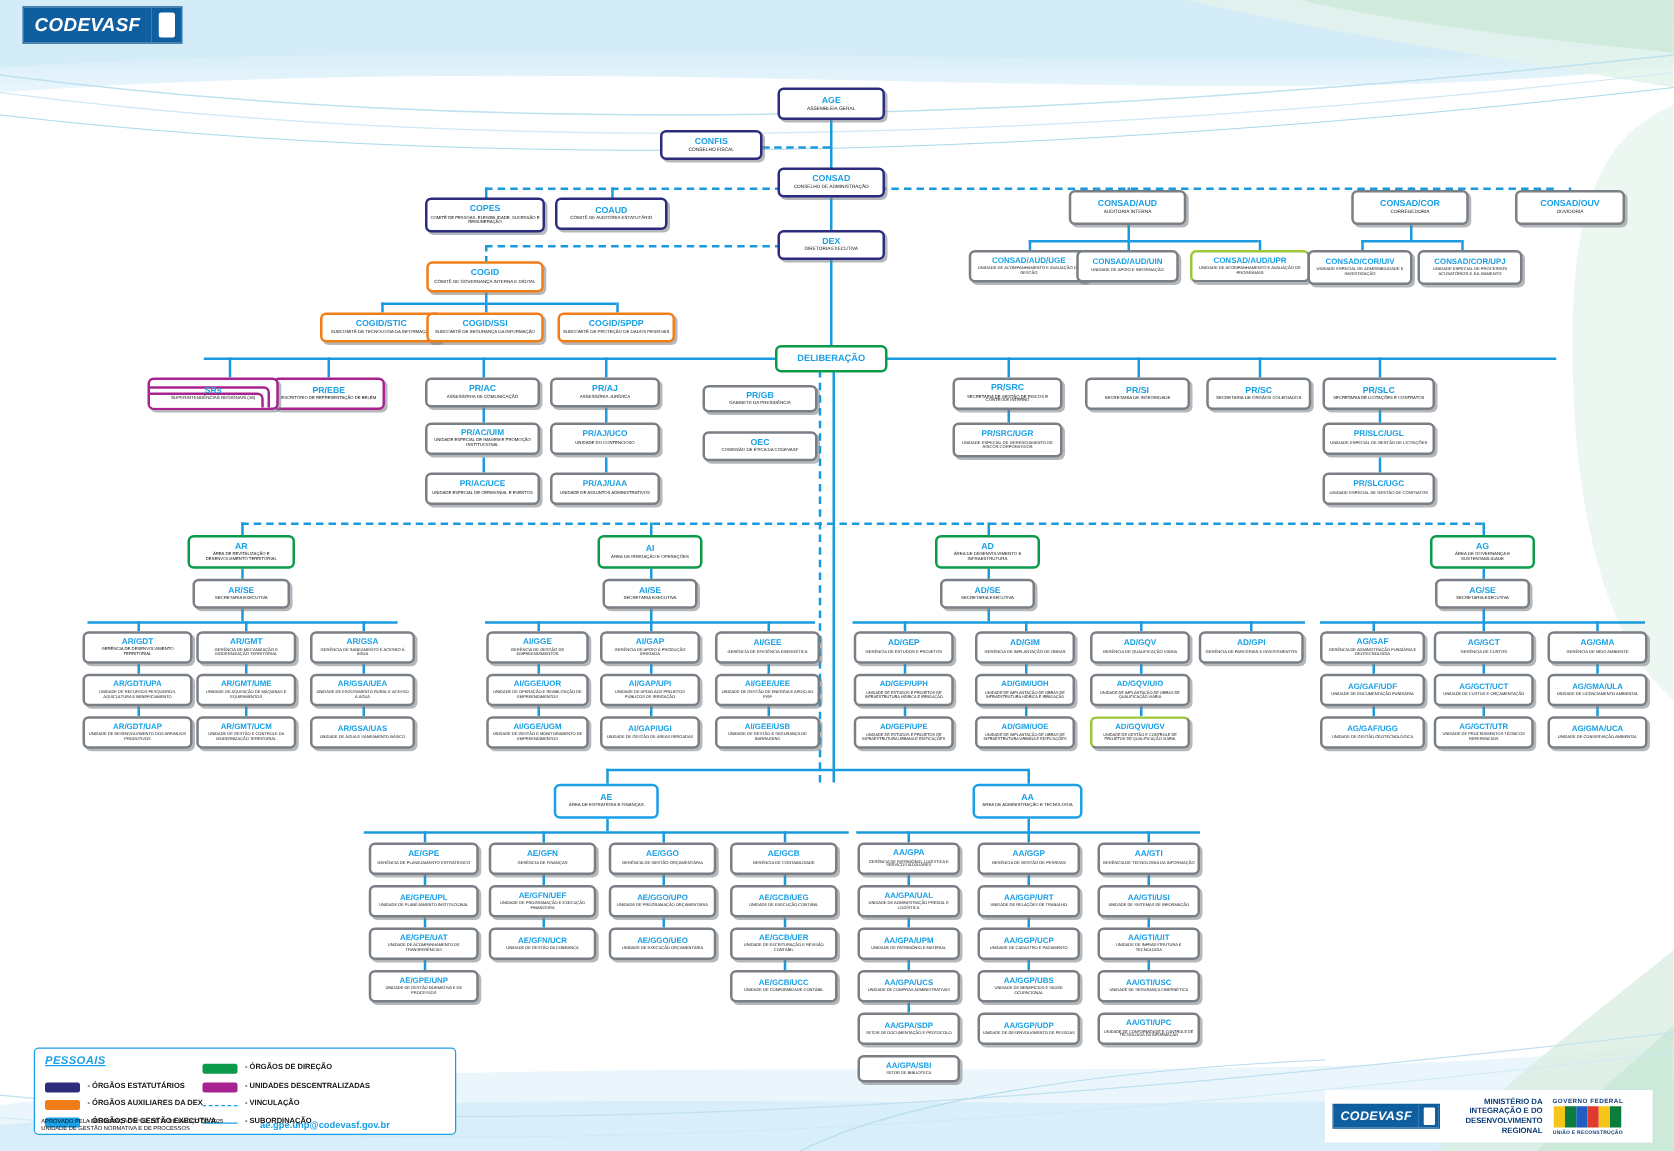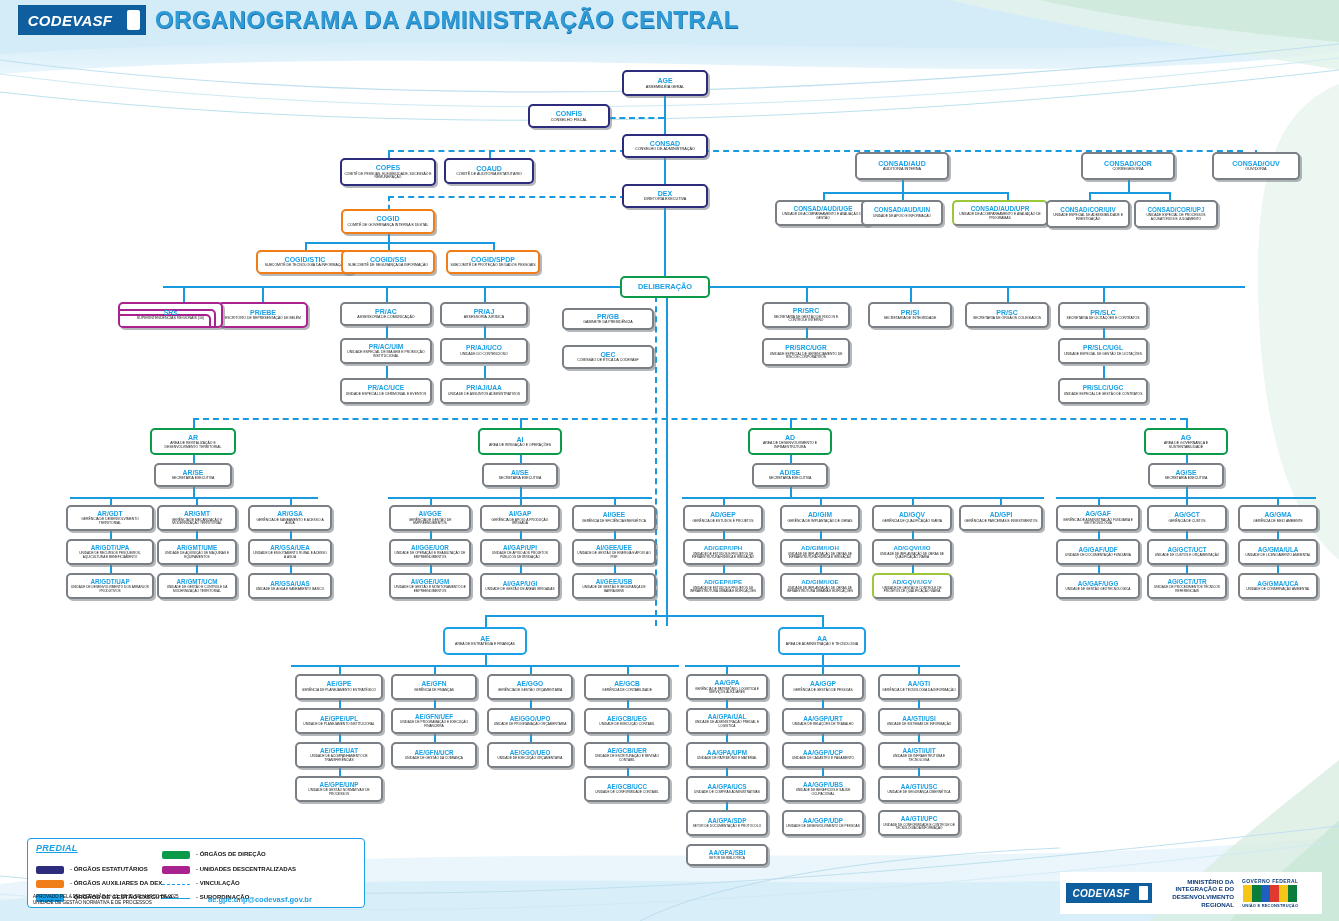--- a/index.html
+++ b/index.html
@@ -154,21 +154,20 @@
     <path d="M0,894 C440,934 920,890 1339,842" fill="none" stroke="#cfe9f5" stroke-width="0.8"></path>
     <path d="M640,921 C720,880 880,856 1060,848" fill="none" stroke="#b7ddee" stroke-width="0.9"></path>
   </svg>
 
   <div class="logo-codevasf" style="left:18px;top:5px;width:128px;height:30px;">
     <div class="lc-text" style="flex:1;font-size:15px;">CODEVASF</div>
     <div class="lc-mark" style="width:24px;">
       <i style="width:13px;height:20px;border-radius:2px;"></i>
     </div>
   </div>
-  <div class="hdr-title">ORGANOGRAMA DA ADMINISTRAÇÃO CENTRAL</div>
 
   <div class="ln lnv" style="left:664px;top:96px;height:42px;"></div>
 
   <div class="dash-h" style="left:388px;top:150px;width:238px;"></div>
   <div class="dash-h" style="left:703px;top:150px;width:540px;"></div>
   <div class="dash-v" style="left:388px;top:150px;height:12px;"></div>
   <div class="dash-v" style="left:489px;top:150px;height:12px;"></div>
   <div class="dash-v" style="left:902px;top:150px;height:12px;"></div>
   <div class="dash-v" style="left:1128px;top:150px;height:12px;"></div>
   <div class="dash-v" style="left:1255px;top:150px;height:12px;"></div>
@@ -774,21 +773,21 @@
   <div class="node t-grey shadow" style="left:878px;top:776px;width:82px;height:26px;">
     <span class="code" style="font-size:6.3px;">AA/GTI/USC</span>
     <span class="desc" style="font-size:3.2px;">UNIDADE DE SEGURANÇA CIBERNÉTICA</span>
   </div>
   <div class="node t-grey shadow" style="left:878px;top:810px;width:82px;height:26px;">
     <span class="code" style="font-size:6.3px;">AA/GTI/UPC</span>
     <span class="desc" style="font-size:3.1px;">UNIDADE DE CONFORMIDADE E CONTROLE DE TECNOLOGIA DA INFORMAÇÃO</span>
   </div>
 
   <div class="legend-box" style="left:27px;top:838px;width:338px;height:70px;"></div>
-  <div class="legend-title" style="left:36px;top:843px;">PREDIAL</div>
+  <div class="legend-title" style="left:36px;top:843px;">PESSOAIS</div>
 
   <div class="sw" style="left:36px;top:866px;width:28px;height:8px;background:#2c2b7c;"></div>
   <div class="lg-lbl" style="left:70px;top:866px;">- ÓRGÃOS ESTATUTÁRIOS</div>
   <div class="sw" style="left:36px;top:880px;width:28px;height:8px;background:#f07d18;"></div>
   <div class="lg-lbl" style="left:70px;top:880px;">- ÓRGÃOS AUXILIARES DA DEX</div>
   <div class="sw" style="left:36px;top:894px;width:28px;height:8px;background:#1aa0e6;"></div>
   <div class="lg-lbl" style="left:70px;top:894px;">- ÓRGÃOS DE GESTÃO  EXECUTIVA</div>
 
   <div class="sw" style="left:162px;top:851px;width:28px;height:8px;background:#0a9a4a;"></div>
   <div class="lg-lbl" style="left:196px;top:851px;">- ÓRGÃOS DE DIREÇÃO</div>

